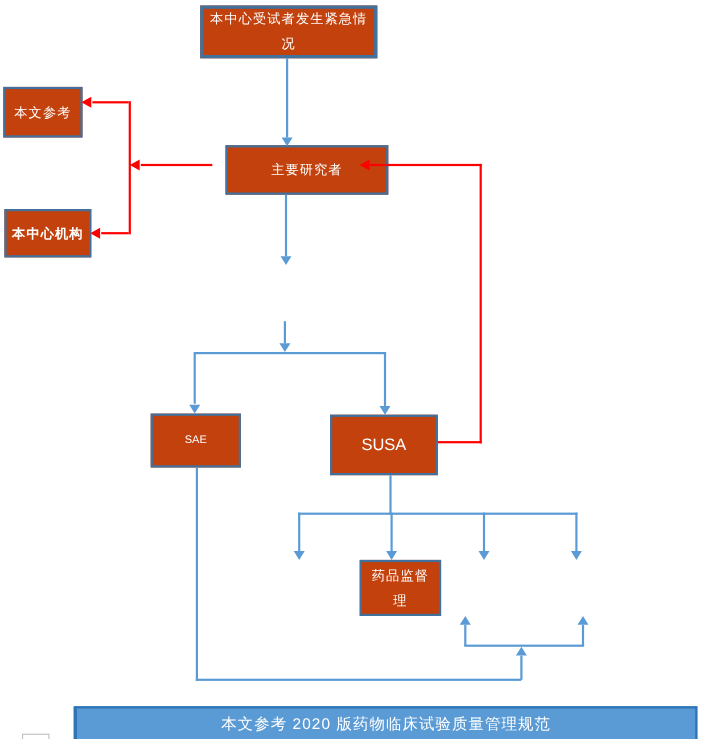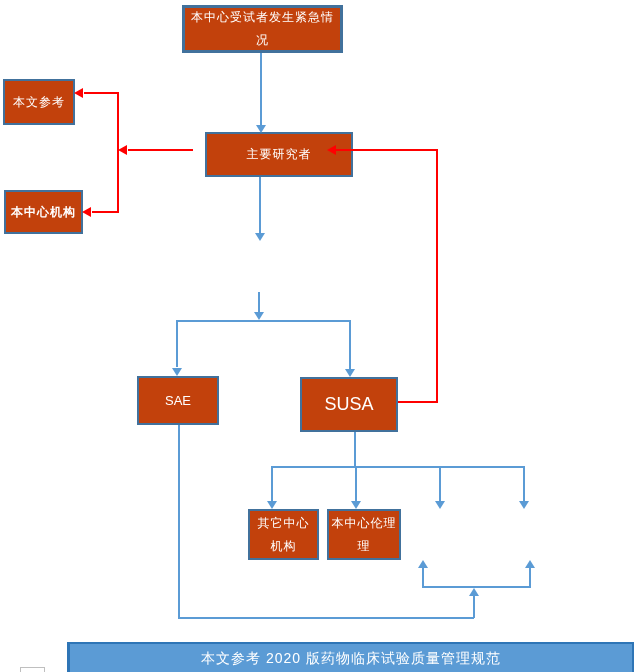--- a/index.html
+++ b/index.html
@@ -60,28 +60,26 @@
 
   <div class="node" style="left:182px;top:5px;width:161px;height:48px;border-width:3px;">本中心受试者发生紧急情况</div>
 
   <div class="node" style="left:3px;top:79px;width:72px;height:46px;">本文参考</div>
 
   <div class="node" style="left:4px;top:190px;width:79px;height:44px;font-weight:bold;">本中心机构</div>
 
   <div class="node" style="left:205px;top:132px;width:148px;height:45px;">主要研究者</div>
 
 
-  <div class="node" style="left:137px;top:376px;width:82px;height:49px;font-size:13px;letter-spacing:0;">SAE</div>
+  <div class="node" style="left:137px;top:376px;width:82px;height:49px;font-size:10px;letter-spacing:0;">SAE</div>
 
-  <div class="node" style="left:300px;top:377px;width:98px;height:55px;font-size:18px;letter-spacing:0;">SUSA</div>
+  <div class="node" style="left:300px;top:377px;width:98px;height:55px;font-size:15px;letter-spacing:0;">SUSA</div>
 
-  <div class="node" style="left:248px;top:509px;width:71px;height:51px;">其它中心
-机构</div>
 
-  <div class="node" style="left:327px;top:509px;width:74px;height:51px;">本中心伦理
+  <div class="node" style="left:327px;top:509px;width:74px;height:51px;">药品监督
 理</div>
 
 
 
   <div class="vline" style="left:260px;top:53px;height:72px;"></div>
   <div class="arr down" style="left:256px;top:125px;"></div>
 
   <div class="vline" style="left:259px;top:177px;height:56px;"></div>
   <div class="arr down" style="left:255px;top:233px;"></div>
 

